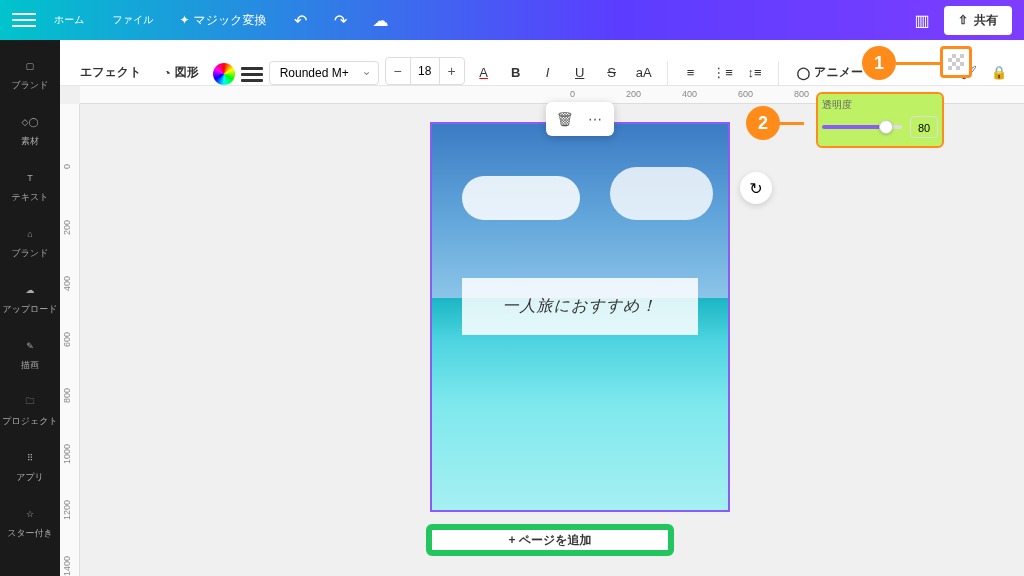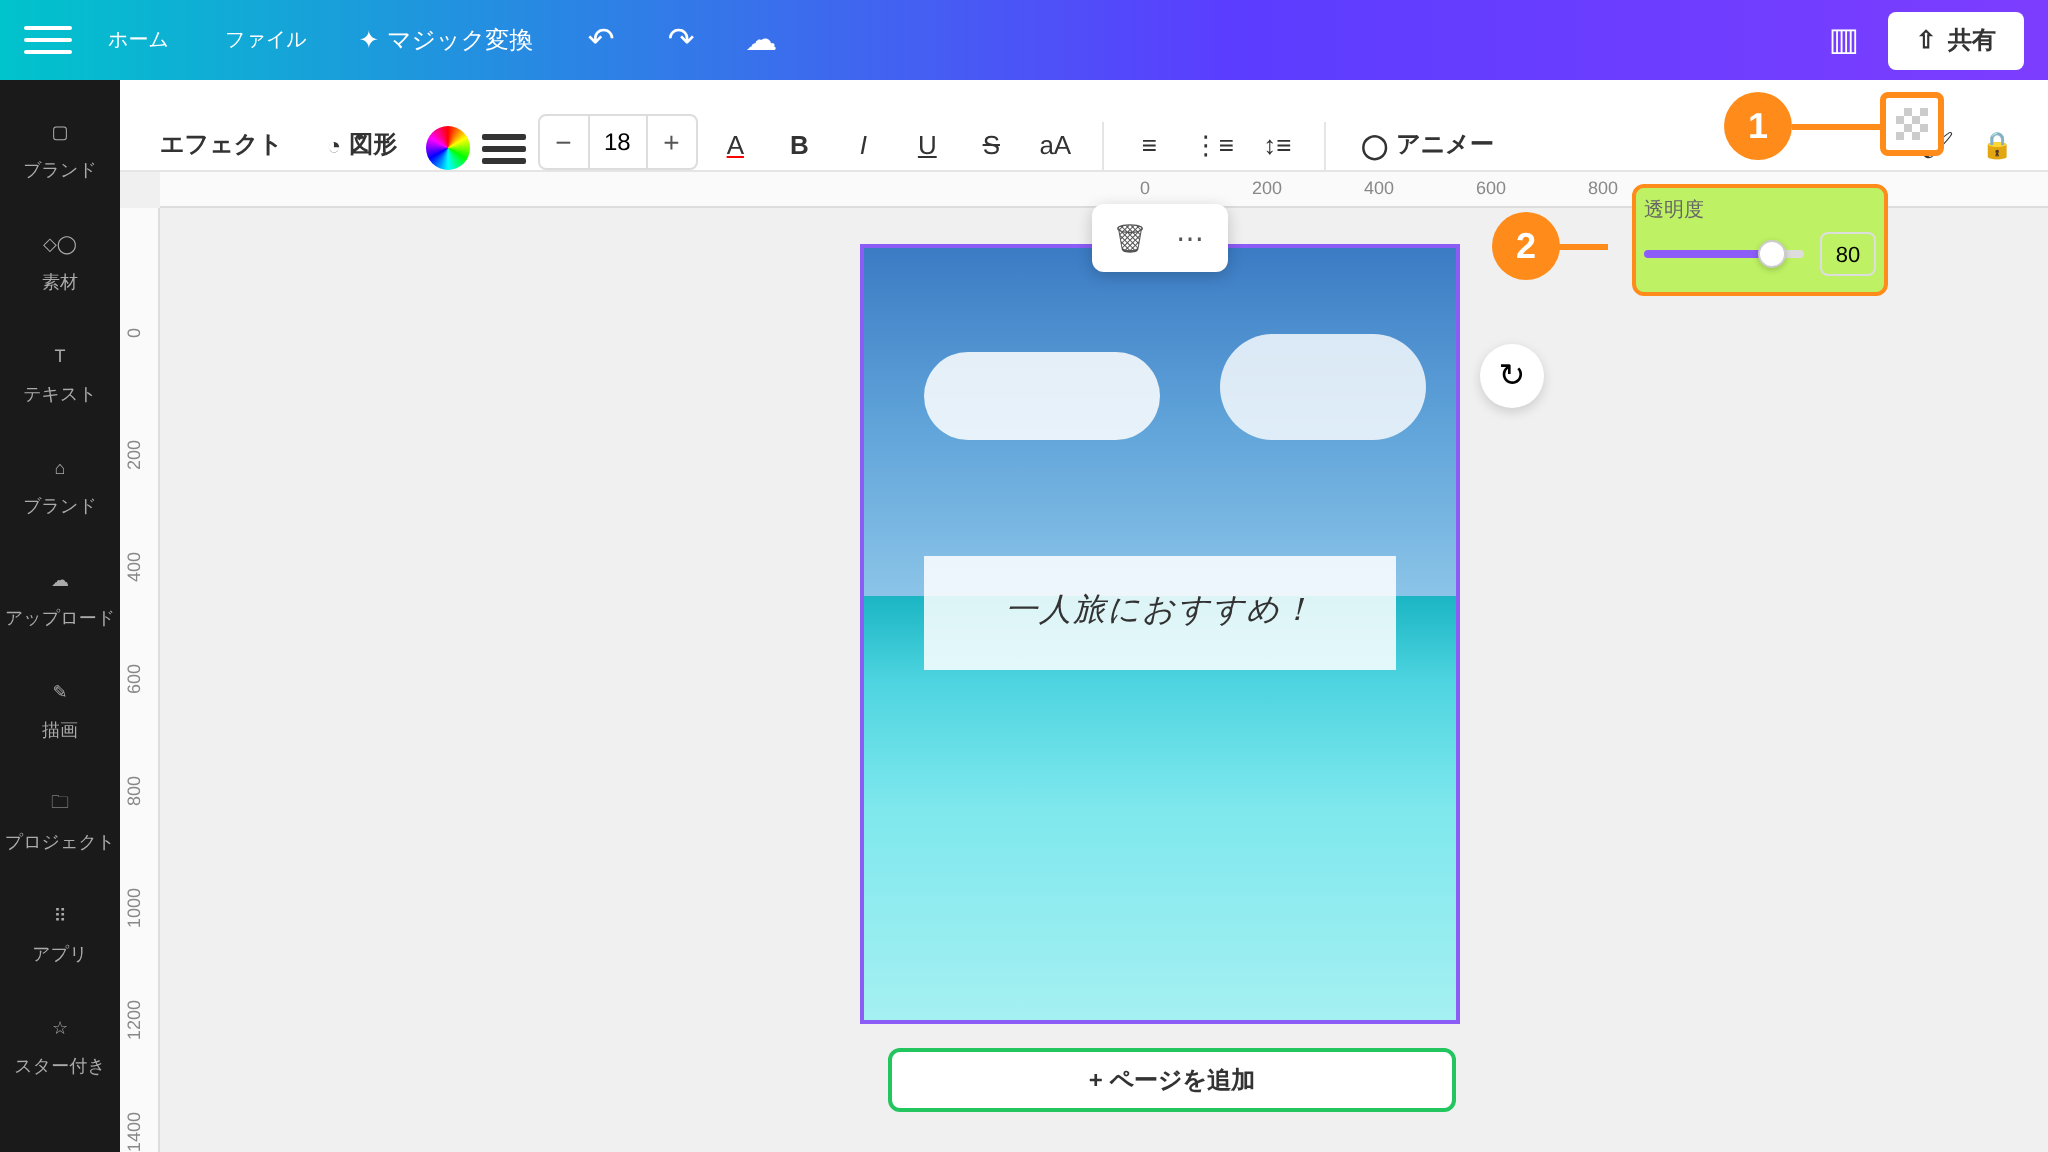--- a/index.html
+++ b/index.html
@@ -35,21 +35,21 @@
 .page { position: absolute; left: 370px; top: 36px; width: 300px; height: 390px; background: white; border: 2px solid #8b5cf6; }
 .sky { position: absolute; top: 0; left: 0; right: 0; height: 45%; background: linear-gradient(180deg, #3b7bc4 0%, #5fa3d9 50%, #8bc4e8 100%); }
 .cloud1 { position: absolute; top: 30%; left: 10%; width: 40%; height: 25%; background: rgba(255,255,255,0.85); border-radius: 50px; }
 .cloud2 { position: absolute; top: 25%; right: 5%; width: 35%; height: 30%; background: rgba(255,255,255,0.8); border-radius: 50px; }
 .sea { position: absolute; top: 45%; left: 0; right: 0; bottom: 0; background: linear-gradient(180deg, #1bb5c4 0%, #4dd4e0 20%, #7ee8ed 50%, #a5f0f2 100%); }
 .textbox { position: absolute; top: 40%; left: 10%; right: 10%; background: rgba(255,255,255,0.85); padding: 14px 8px; text-align: center; font-style: italic; }
 .textbox-line { font-size: 16px; font-weight: 500; color: #333; line-height: 1.8; letter-spacing: 1px; }
 .context-menu { position: absolute; top: -22px; left: 50%; transform: translateX(-50%); background: white; border-radius: 6px; box-shadow: 0 2px 8px rgba(0,0,0,0.2); display: flex; padding: 6px 8px; gap: 8px; }
 .ctx-btn { width: 22px; height: 22px; display: flex; align-items: center; justify-content: center; cursor: pointer; font-size: 14px; color: #555; }
 .rotate-btn { position: absolute; top: 48px; right: -44px; width: 32px; height: 32px; background: white; border-radius: 50%; box-shadow: 0 2px 6px rgba(0,0,0,0.15); display: flex; align-items: center; justify-content: center; cursor: pointer; }
-.add-page-btn { position: absolute; left: 384px; top: 438px; width: 284px; height: 32px; border: 2px solid #22c55e; border-radius: 6px; background: white; display: flex; align-items: center; justify-content: center; font-size: 12px; font-weight: 600; color: #333; cursor: pointer; }
+.add-page-btn { position: absolute; left: 366px; top: 438px; width: 248px; height: 32px; border: 6px solid #22c55e; border-radius: 6px; background: white; display: flex; align-items: center; justify-content: center; font-size: 12px; font-weight: 600; color: #333; cursor: pointer; }
 .transparency-panel { position: absolute; top: 92px; right: 80px; background: #bef264; border: 2px solid #ff8c1a; border-radius: 6px; padding: 4px 4px 8px; z-index: 100; }
 .trans-label { font-size: 10px; color: #666; margin-bottom: 4px; }
 .trans-row { display: flex; align-items: center; gap: 8px; }
 .slider-track { width: 80px; height: 4px; background: #ddd; border-radius: 2px; position: relative; cursor: pointer; }
 .slider-fill { position: absolute; left: 0; top: 0; height: 100%; width: 80%; background: #8b5cf6; border-radius: 2px; }
 .slider-thumb { position: absolute; left: 80%; top: 50%; transform: translate(-50%, -50%); width: 14px; height: 14px; background: white; border: 1px solid #ccc; border-radius: 50%; box-shadow: 0 1px 3px rgba(0,0,0,0.2); }
 .trans-val { border: 1px solid #ddd; border-radius: 4px; width: 28px; height: 22px; font-size: 11px; text-align: center; line-height: 22px; }
 .callout { position: absolute; width: 34px; height: 34px; background: #ff8c1a; border-radius: 50%; color: white; font-size: 18px; font-weight: 700; display: flex; align-items: center; justify-content: center; z-index: 200; }
 .callout-line { position: absolute; height: 3px; background: #ff8c1a; z-index: 150; }
 .trans-btn-highlight { position: absolute; top: 46px; right: 52px; width: 32px; height: 32px; border: 3px solid #ff8c1a; border-radius: 4px; z-index: 150; display: flex; align-items: center; justify-content: center; background: white; }
@@ -78,20 +78,21 @@
 
 <div class="toolbar">
   <div class="tool-item">エフェクト</div>
   <div class="tool-item">◔ <span>図形</span></div>
   <div class="color-circle"></div>
   <div class="list-icon">
       <span></span>
       <span></span>
       <span></span>
     </div>
+  <div class="font-select">Rounded M+</div>
   <div class="size-group">
     <div class="size-btn">−</div>
     <div class="size-val">18</div>
     <div class="size-btn">+</div>
   </div>
   <div class="fmt-btn" style="text-decoration: underline; text-decoration-color: red;">A</div>
   <div class="fmt-btn">
       <b>B</b>
     </div>
   <div class="fmt-btn">

